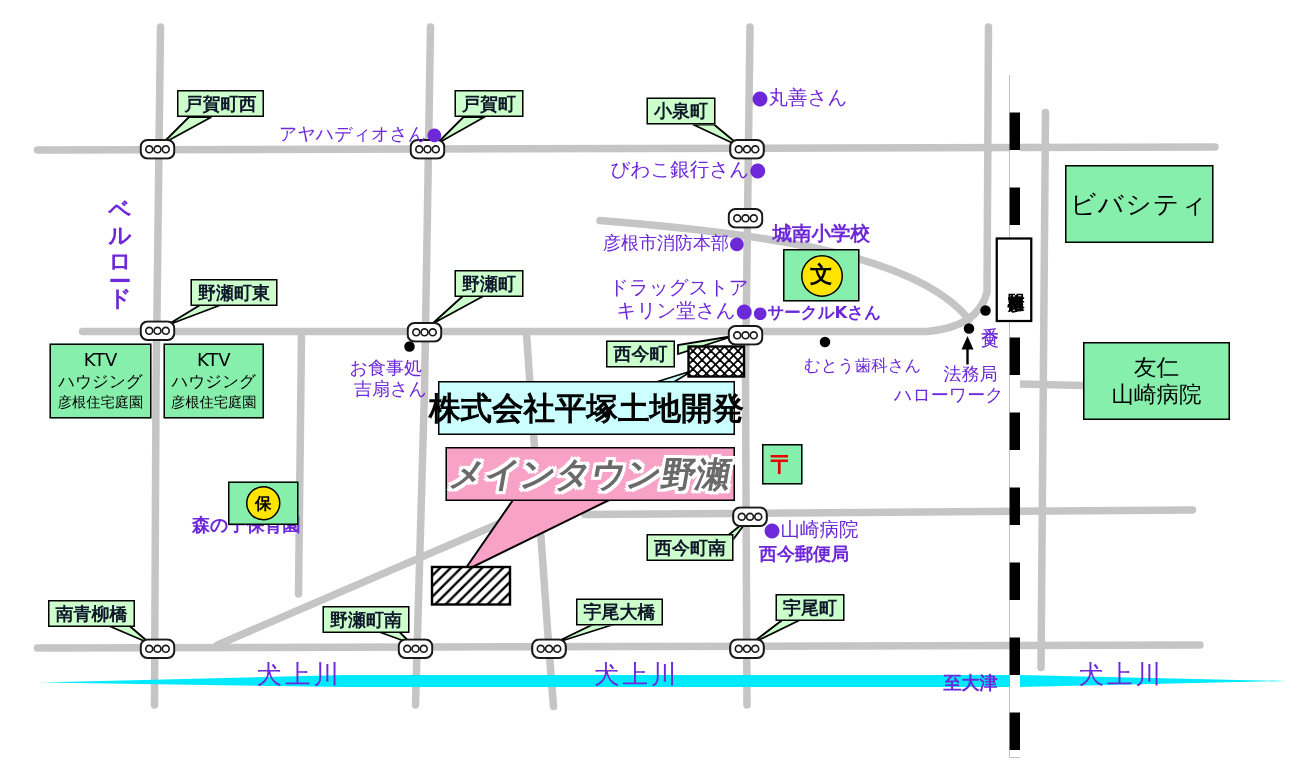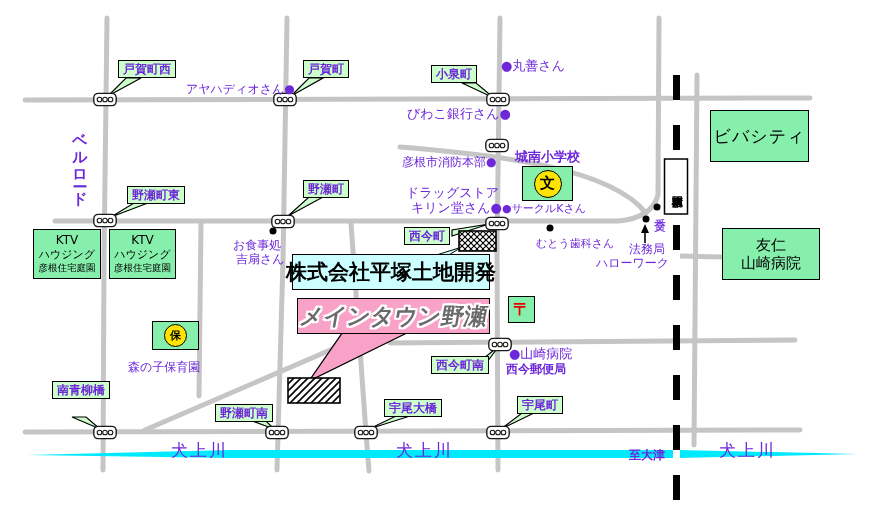--- a/index.html
+++ b/index.html
@@ -1,21 +1,21 @@
 <!DOCTYPE html>
 <html><head>
 <meta charset="utf-8">
 <style>
   html,body{margin:0;padding:0;background:#fff;}
   body{font-family:"DejaVu Sans","Liberation Sans",sans-serif;}
   #map{position:relative;width:875px;height:514px;background:#ffffff;overflow:hidden;}
   #roadsvg{position:absolute;left:0;top:0;z-index:1;}
   .abs{position:absolute;z-index:5;}
   .glabel{background:#ccffcc;border:1.3px solid #000;font-weight:bold;font-size:12px;line-height:14px;
-          padding:1px 4px;white-space:nowrap;color:#6d28d9;}
+          padding:1px 4px;white-space:nowrap;color:#0f172a;}
   .ann{color:#6d28d9;white-space:nowrap;font-size:12px;line-height:14px;}
   .bbox{background:#86efac;border:1.5px solid #000;display:flex;flex-direction:column;
         align-items:center;justify-content:center;text-align:center;color:#000;}
   .vert{writing-mode:vertical-rl;text-orientation:upright;white-space:nowrap;}
   .ycirc{background:#ffe400;border:1.6px solid #000;border-radius:50%;display:flex;
          align-items:center;justify-content:center;font-weight:bold;color:#000;}
   .company{background:#ccffff;border:1.4px solid #000;display:flex;align-items:center;justify-content:center;
            font-weight:bold;font-size:21px;color:#000;white-space:nowrap;}
   .maintown{background:#f9a2c8;border:1.4px solid #000;display:flex;align-items:center;justify-content:center;
             white-space:nowrap;}
@@ -126,43 +126,43 @@
     </g>
   </svg>
 
   <div class="abs glabel" style="left:118px;top:60px;">戸賀町西</div>
   <div class="abs glabel" style="left:303px;top:60px;">戸賀町</div>
   <div class="abs glabel" style="left:431px;top:65px;">小泉町</div>
   <div class="abs glabel" style="left:127px;top:186px;">野瀬町東</div>
   <div class="abs glabel" style="left:303px;top:180px;">野瀬町</div>
   <div class="abs glabel" style="left:404px;top:227px;">西今町</div>
   <div class="abs glabel" style="left:431px;top:356px;">西今町南</div>
-  <div class="abs glabel" style="left:32px;top:381px;margin-left:20px;">南青柳橋</div>
+  <div class="abs glabel" style="left:32px;top:400px;">南青柳橋</div>
   <div class="abs glabel" style="left:215px;top:404px;">野瀬町南</div>
   <div class="abs glabel" style="left:384px;top:399px;">宇尾大橋</div>
   <div class="abs glabel" style="left:517px;top:396px;">宇尾町</div>
 
   <div class="abs ann" style="left:186px;top:82px;">アヤハディオさん●</div>
   <div class="abs ann" style="left:501px;top:59px;font-size:13px;">●丸善さん</div>
   <div class="abs ann" style="left:407px;top:107px;font-size:13px;">びわこ銀行さん●</div>
   <div class="abs ann" style="left:402px;top:155px;">彦根市消防本部●</div>
   <div class="abs ann" style="left:515px;top:150px;font-size:13px;font-weight:bold;">城南小学校</div>
   <div class="abs ann" style="left:406px;top:186px;font-size:13px;">ドラッグストア</div>
   <div class="abs ann" style="left:411px;top:201px;font-size:13px;">キリン堂さん●</div>
-  <div class="abs ann" style="left:502px;top:202px;font-size:11px;">●サークルKさん</div>
+  <div class="abs ann" style="left:502px;top:202px;font-size:11px;font-weight:bold;">●サークルKさん</div>
   <div class="abs ann" style="left:536px;top:237px;font-size:11px;">むとう歯科さん</div>
   <div class="abs ann vert" style="left:653px;top:209px;">交番</div>
   <div class="abs ann" style="left:629px;top:242px;">法務局</div>
   <div class="abs ann" style="left:596px;top:256px;">ハローワーク</div>
   <div class="abs ann" style="left:233px;top:238px;">お食事処</div>
   <div class="abs ann" style="left:236px;top:252px;">吉扇さん</div>
   <div class="abs ann" style="left:506px;top:322px;font-weight:bold;margin-top:40px;">西今郵便局</div>
   <div class="abs ann" style="left:509px;top:347px;font-size:13px;">●山崎病院</div>
   <div class="abs ann vert" style="left:73px;top:122px;font-size:15px;font-weight:bold;letter-spacing:2px;">ベルロード</div>
-  <div class="abs ann" style="left:128px;top:360px;font-weight:normal;text-align:right;">森の子保育園</div>
+  <div class="abs ann" style="left:128px;top:343px;font-weight:bold;text-align:right;">森の子保育園</div>
   <div class="abs ann" style="left:171px;top:443px;font-size:17px;letter-spacing:2px;">犬上川</div>
   <div class="abs ann" style="left:396px;top:443px;font-size:17px;letter-spacing:2px;">犬上川</div>
   <div class="abs ann" style="left:719px;top:443px;font-size:17px;letter-spacing:2px;">犬上川</div>
   <div class="abs ann" style="left:629px;top:448px;font-weight:bold;">至大津</div>
 
   <div class="abs bbox" style="left:710px;top:110px;width:97px;height:50px;font-size:17px;letter-spacing:1px;">
     <span>ビバシティ</span>
   </div>
   <div class="abs bbox" style="left:722px;top:228px;width:96px;height:50px;font-size:15px;line-height:18px;">
     <span>友仁</span>

